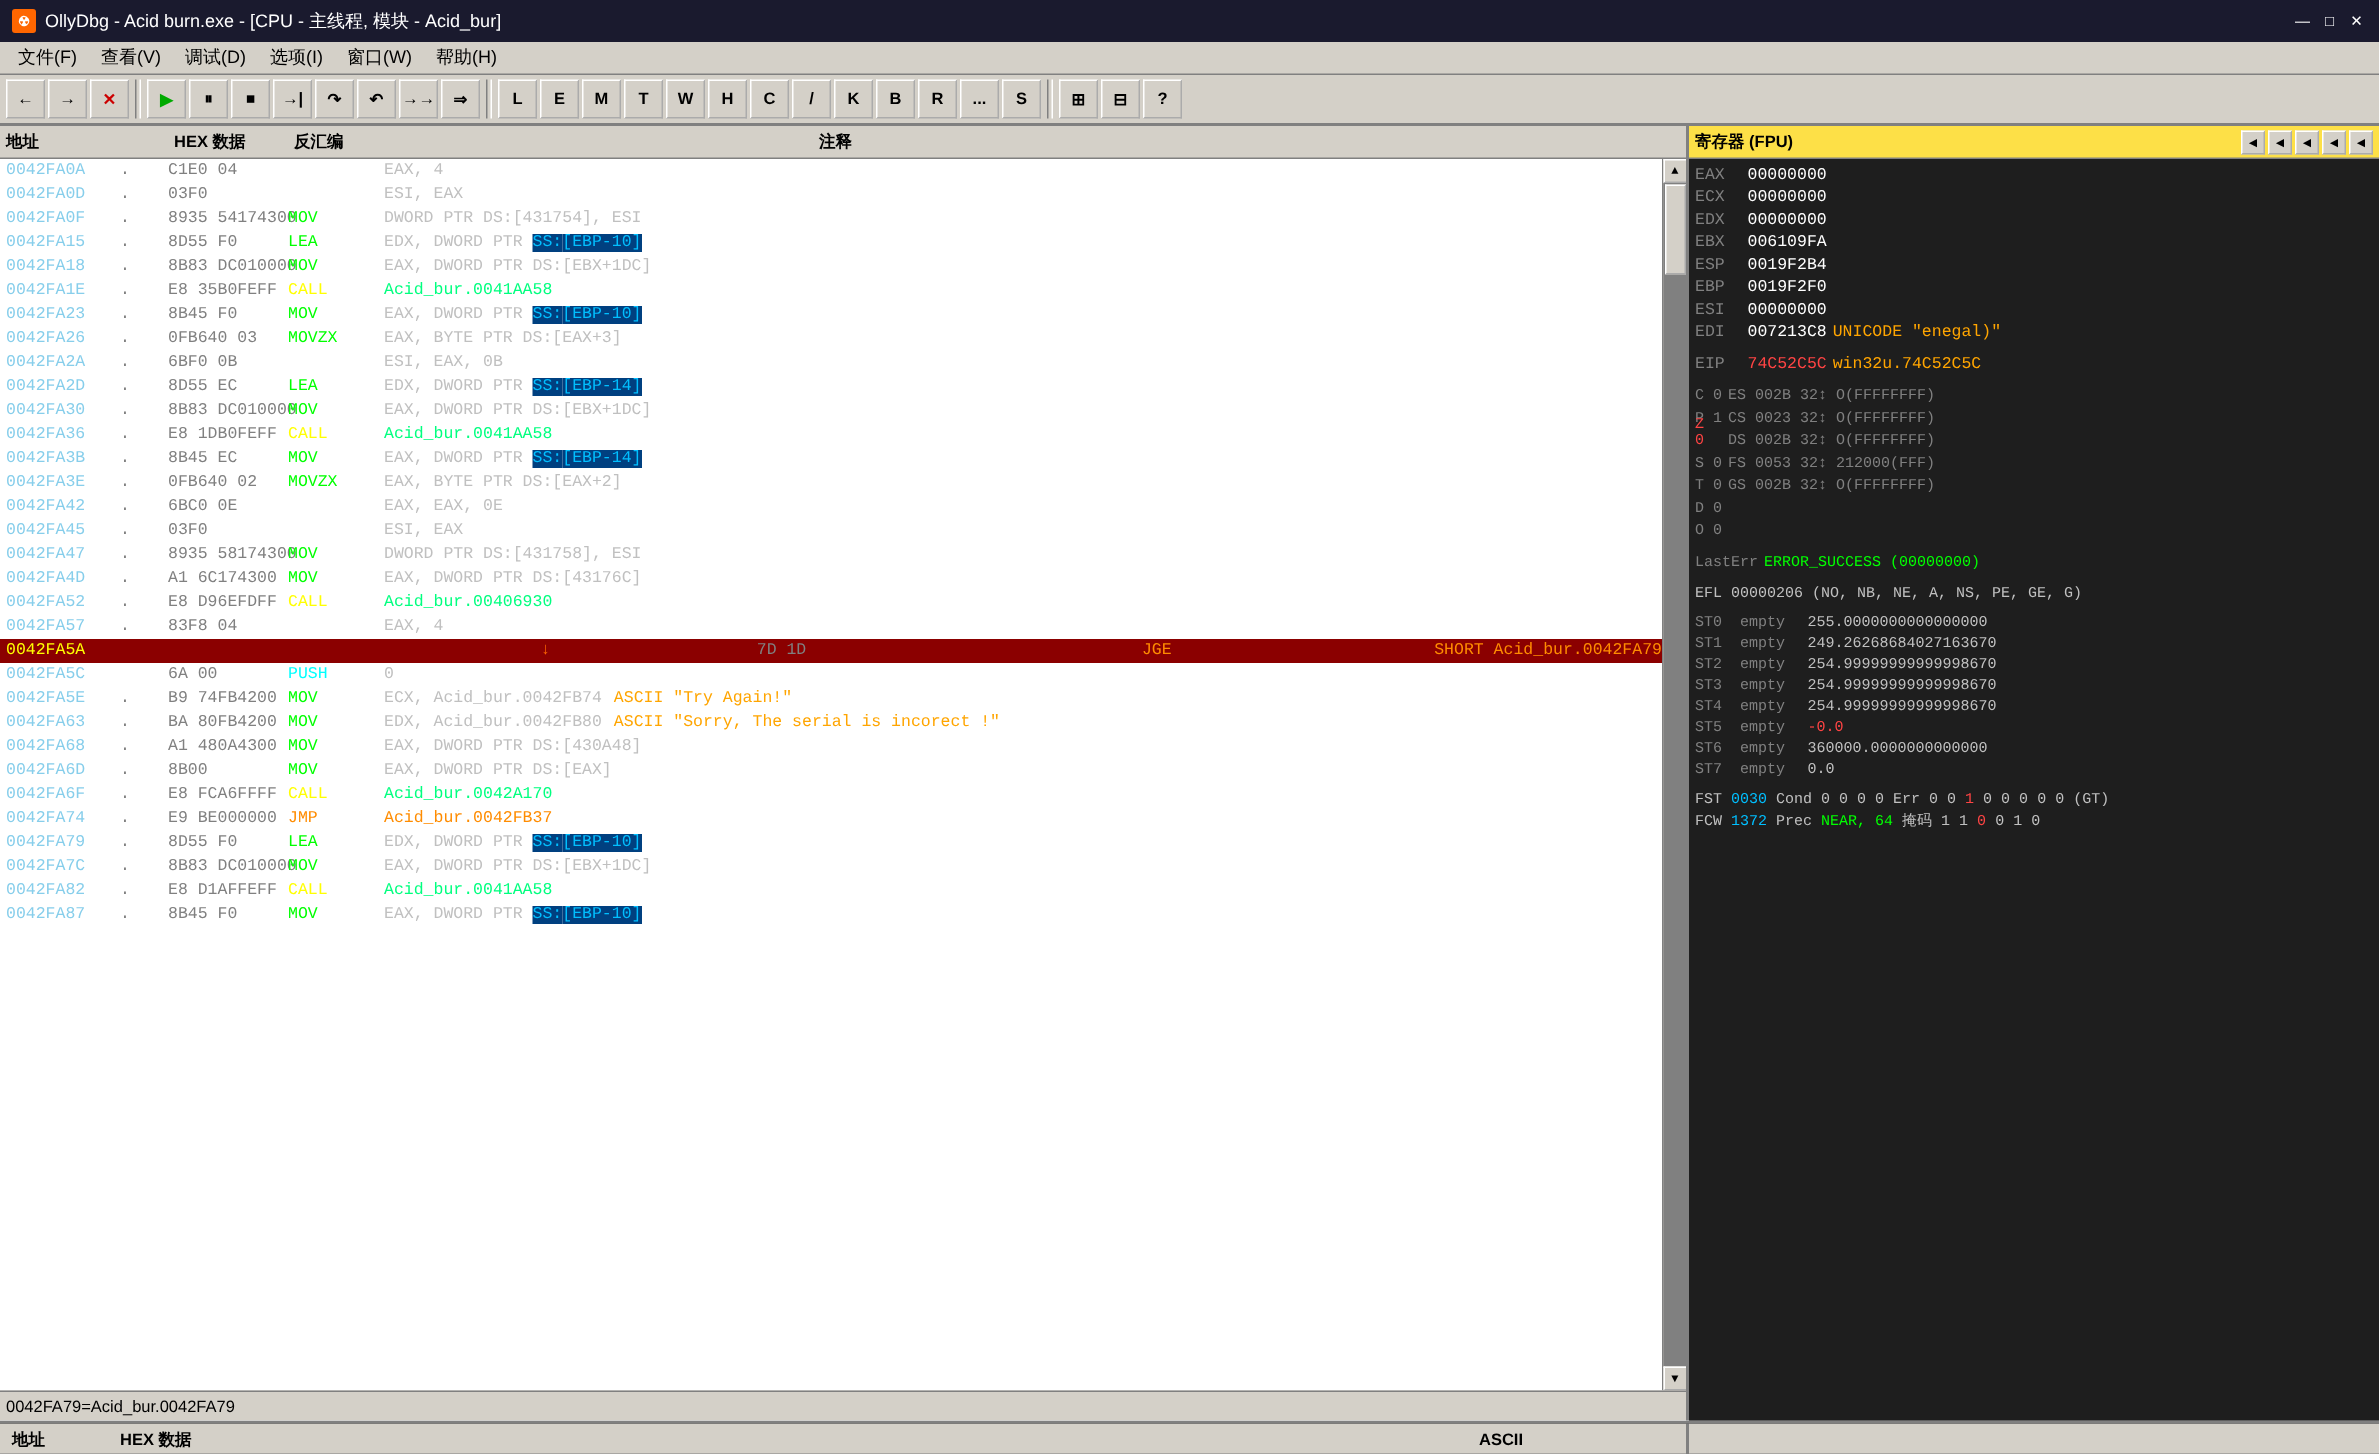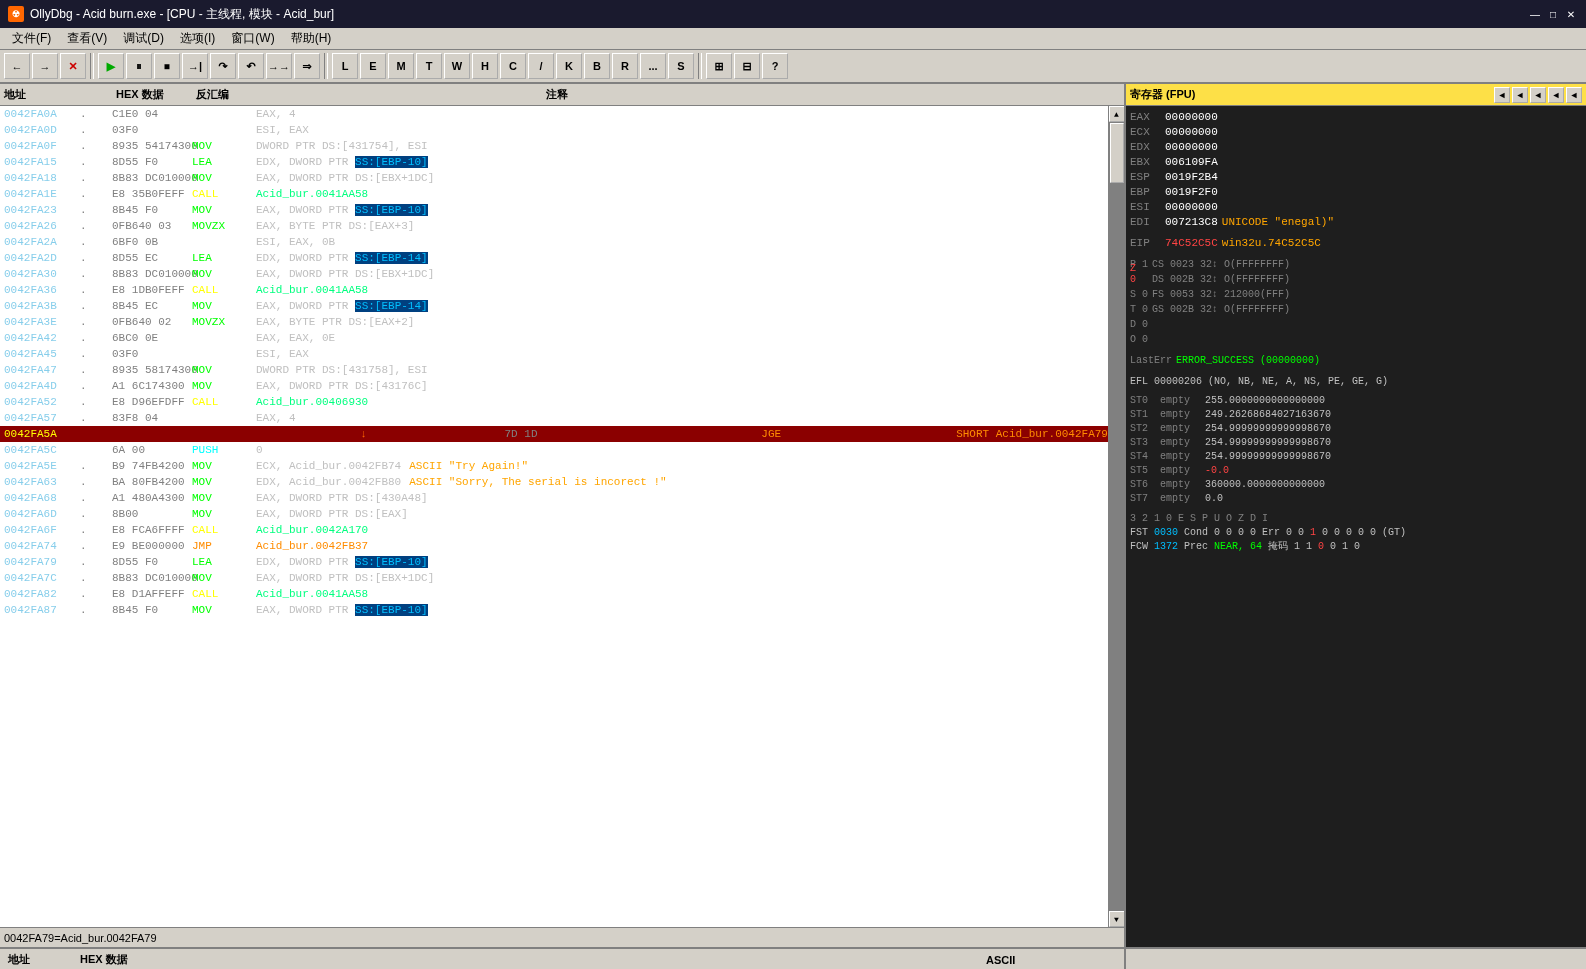--- a/index.html
+++ b/index.html
@@ -514,20 +514,24 @@
       </div>
       <div class="reg-section-gap"></div>
       <div class="reg-row">
         <span class="reg-name">EIP</span>
         <span class="reg-val" style="color:#ff4444;">74C52C5C</span>
         <span class="reg-extra"> win32u.74C52C5C</span>
       </div>
       <div class="reg-section-gap"></div>
 
       <div class="reg-row" style="font-size:10px;">
+        <span style="color:#808080;width:18px;">C 0</span>
+        <span style="color:#808080;margin-left:4px;">ES 002B 32↕ O(FFFFFFFF)</span>
+      </div>
+      <div class="reg-row" style="font-size:10px;">
         <span style="color:#808080;width:18px;">P 1</span>
         <span style="color:#808080;margin-left:4px;">CS 0023 32↕ O(FFFFFFFF)</span>
       </div>
       <div class="reg-row" style="font-size:10px;">
         <span style="color:#ff4444;width:18px;">Z <span style="color:#ff4444;">0</span></span>
         <span style="color:#808080;margin-left:4px;">DS 002B 32↕ O(FFFFFFFF)</span>
       </div>
       <div class="reg-row" style="font-size:10px;">
         <span style="color:#808080;width:18px;">S 0</span>
         <span style="color:#808080;margin-left:4px;">FS 0053 32↕ 212000(FFF)</span>
@@ -587,23 +591,20 @@
         <span class="st-name">ST6</span>
         <span class="st-state">empty</span>
         <span class="st-val">360000.0000000000000</span>
       </div>
       <div class="st-row">
         <span class="st-name">ST7</span>
         <span class="st-state">empty</span>
         <span class="st-val">0.0</span>
       </div>
       <div class="reg-section-gap"></div>
-      <div class="fpu-row">
-        <span style="color:#808080;">         3 2 1 0         E S P U O Z D I</span>
-      </div>
       <div class="fpu-row">
         <span style="color:#c0c0c0;">FST <span style="color:#00bfff;">0030</span>  Cond 0 0 0 0   Err 0 0 <span style="color:#ff4444;">1</span> 0 0 0 0 0  (GT)</span>
       </div>
       <div class="fpu-row">
         <span style="color:#c0c0c0;">FCW <span style="color:#00bfff;">1372</span>  Prec <span style="color:#00ff00;">NEAR, 64</span>  掩码  1 1 <span style="color:#ff4444;">0</span> 0 1 0</span>
       </div>
     </div>
   </div>
 </div>
 

